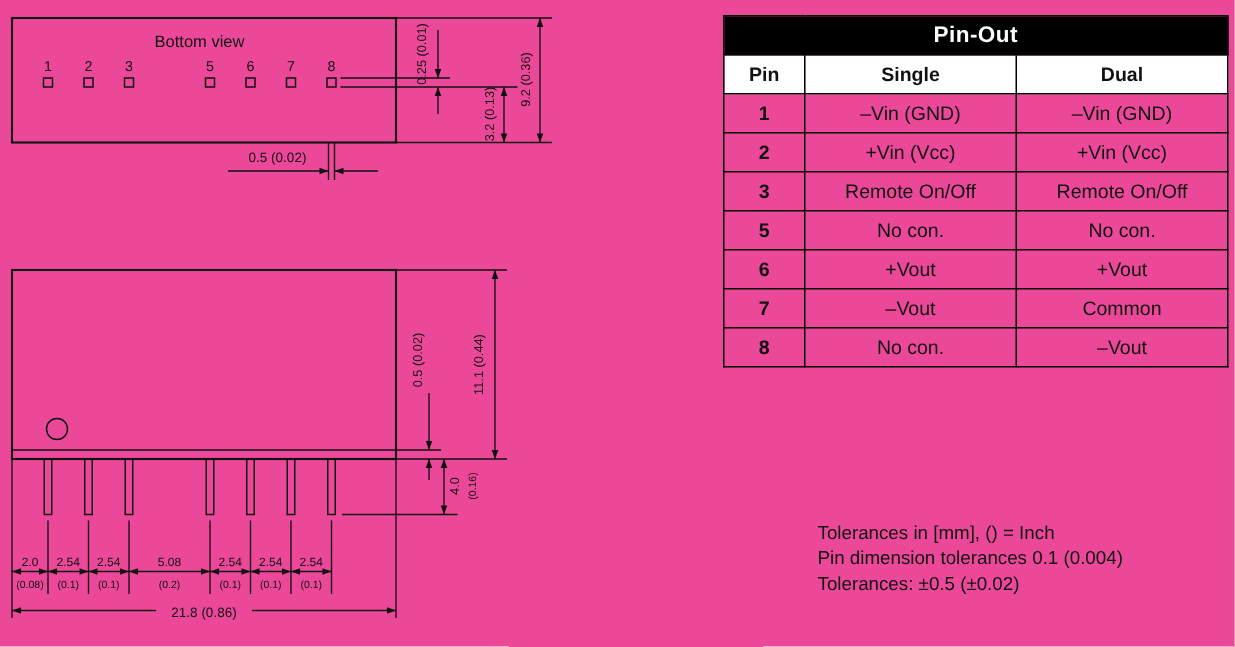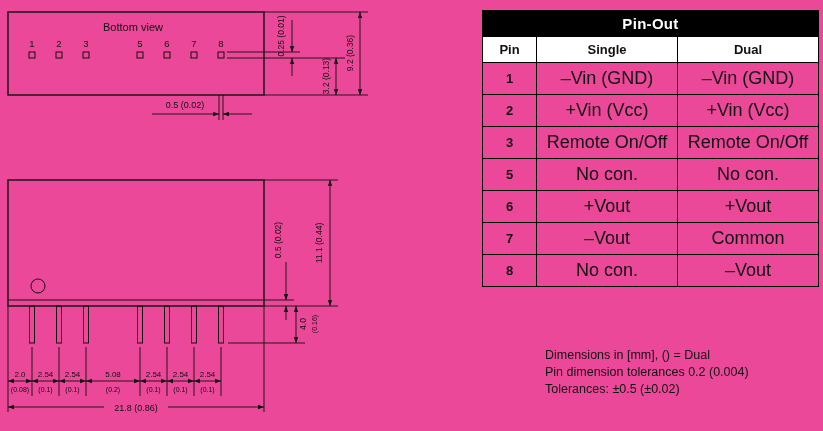--- a/index.html
+++ b/index.html
@@ -17,21 +17,21 @@
   .t11{font-size:11px;} .t95{font-size:9.5px;} .t9{font-size:9px;}
   .t85{font-size:8.5px;} .t8{font-size:8px;} .t7{font-size:7px;}
 
   
   .pinout{position:absolute;left:482px;top:10px;width:337px;
           border-collapse:collapse;table-layout:fixed;}
   .pinout th,.pinout td{border:1px solid #000;text-align:center;}
   .pinout .title{background:#000;color:#fff;font-size:15px;font-weight:bold;
                  padding:4px 2px;letter-spacing:0.3px;}
   .pinout tr.cols th{font-size:13px;font-weight:bold;padding:5px 2px;background:#fff;text-align:center;}
-  .pinout td{font-size:18px;padding:5px 2px;}
+  .pinout td{font-size:13px;padding:5px 2px;}
   .pinout td.pin{font-weight:bold;font-size:13px;}
 
   
   .notes{position:absolute;left:545px;top:347px;font-size:12.5px;line-height:17px;color:#111;}
 </style>
 </head>
 <body>
 
 <div class="page">
 
@@ -220,18 +220,18 @@
       </tr>
       <tr>
         <td class="pin">8</td>
         <td>No con.</td>
         <td>–Vout</td>
       </tr>
     </tbody>
   </table>
 
   <div class="notes">
-    <div>Dimensions in [mm], () = Dual</div>
-    <div>Pin dimension tolerances 0.2 (0.004)</div>
+    <div>Tolerances in [mm], () = Inch</div>
+    <div>Pin dimension tolerances 0.1 (0.004)</div>
     <div>Tolerances: ±0.5 (±0.02)</div>
   </div>
 
 </div>
 
 </body></html>

